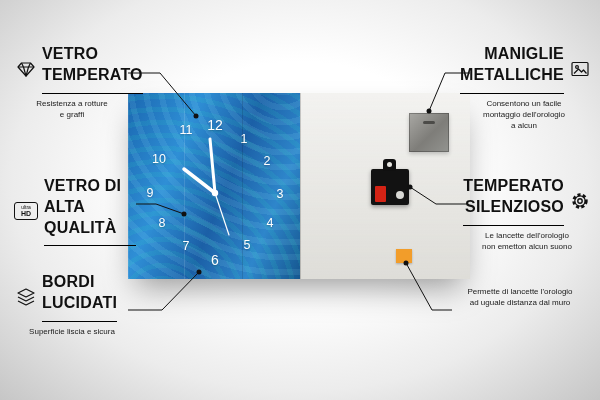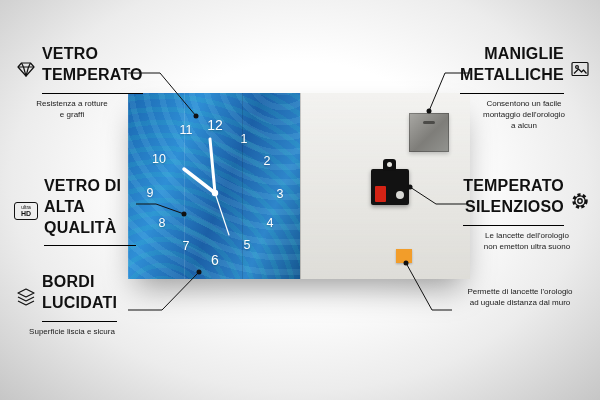--- a/index.html
+++ b/index.html
@@ -218,21 +218,21 @@
 SILENZIOSO</div>
       <span class="co-icon">
         <svg width="20" height="20" viewBox="0 0 20 20" fill="none" stroke="#111">
           <circle cx="10" cy="10" r="6.2" stroke-width="3" stroke-dasharray="3 2.2"></circle>
           <circle cx="10" cy="10" r="5.2" stroke-width="1.2"></circle>
           <circle cx="10" cy="10" r="2.2" stroke-width="1.4"></circle>
         </svg>
       </span>
     </div>
     <div class="co-desc">Le lancette dell'orologio
-non emetton ultra suono</div>
+non emetton alcun suono</div>
   </div>
 
   <div class="callout right" id="co-distanziatore">
     <div class="co-desc">Permette di lancette l'orologio
 ad uguale distanza dal muro</div>
   </div>
 
 </div>
 
 </body></html>

